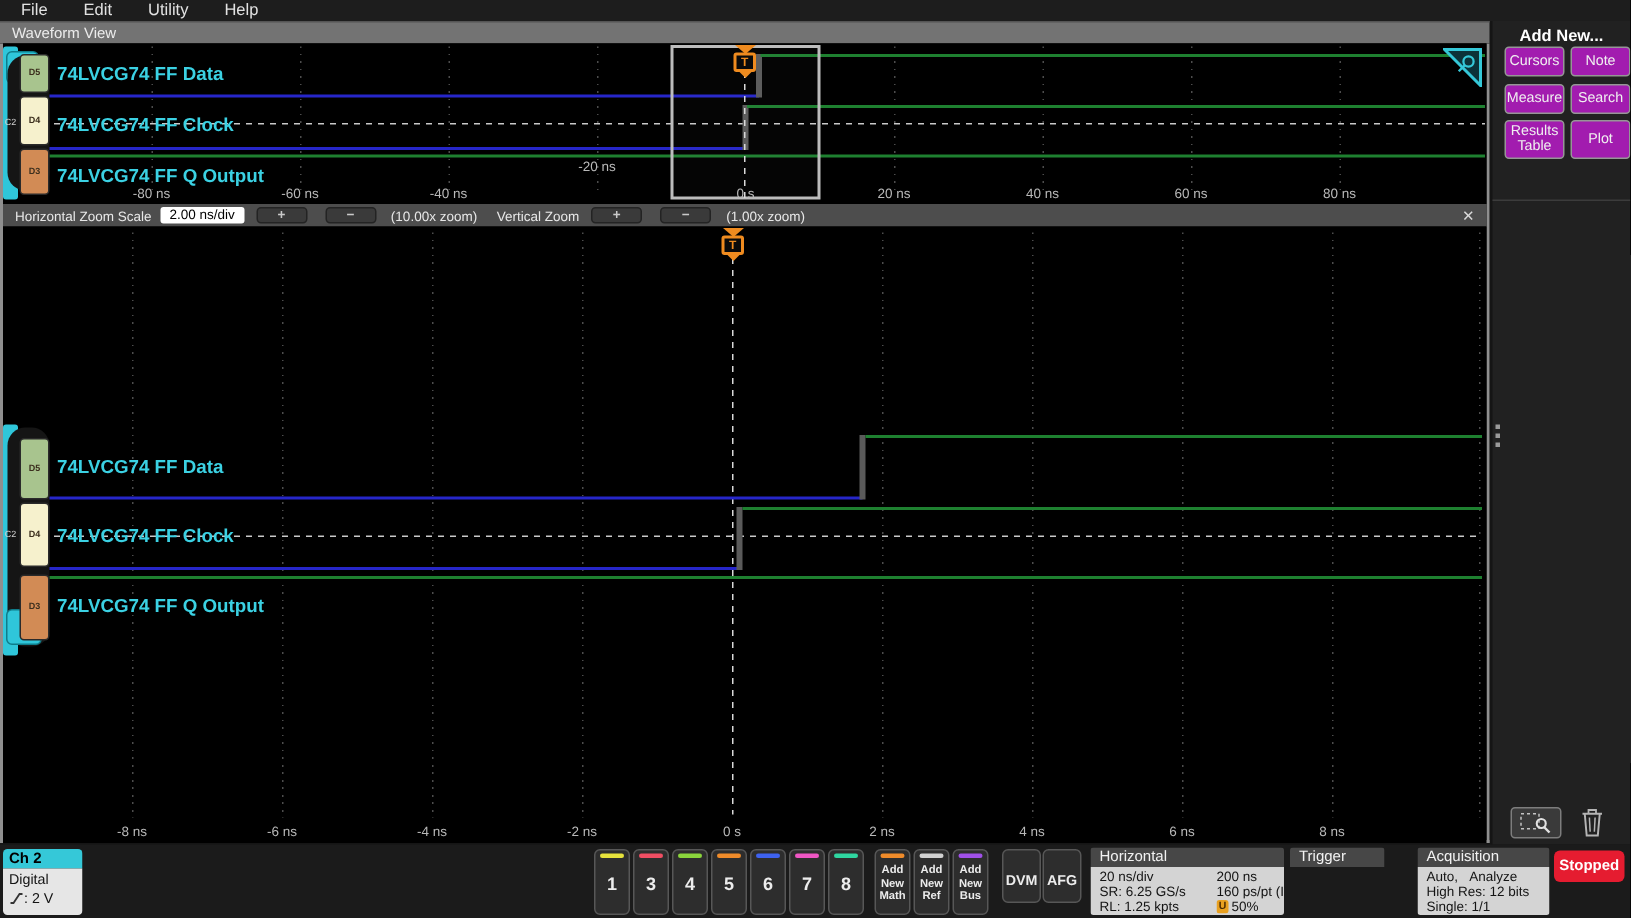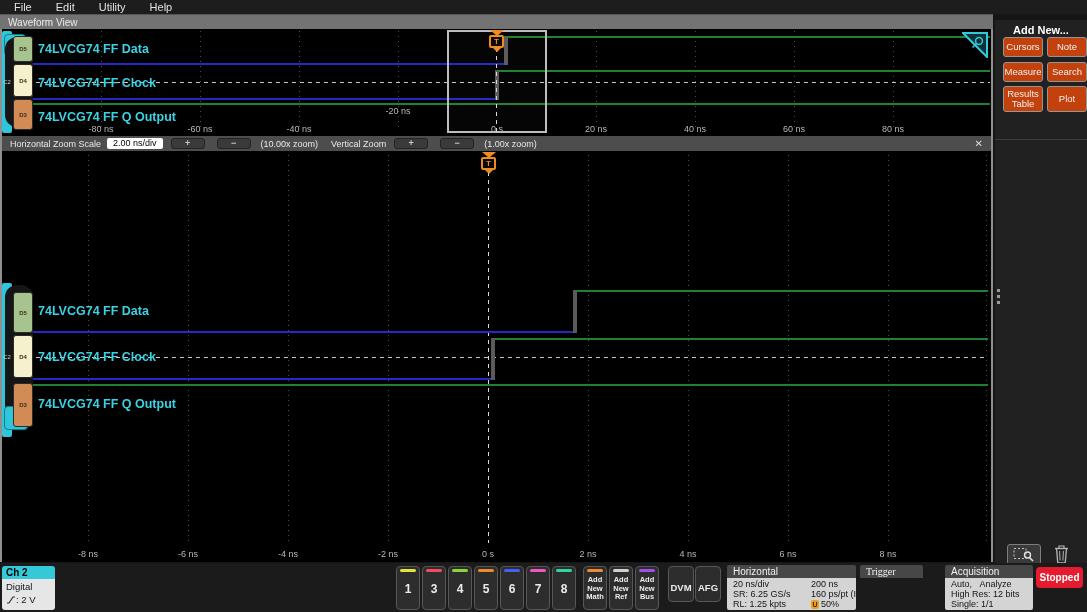--- a/index.html
+++ b/index.html
@@ -69,24 +69,24 @@
     font-size:6px; font-weight:bold; color:#3c2f1e; display:flex; align-items:center; justify-content:center;
   }
   .chlabel { position:absolute; font-size:12.5px; font-weight:bold; color:#3bd1e3; white-space:nowrap; }
   
   .zb-input { background:#fff; color:#000; border-radius:2px; height:11px; line-height:11px;
     padding:0 6px; margin-left:6px; font-size:9px; }
   .zb-btn { background:#3a3a3a; border:1px solid #232323; border-radius:3px; width:34px; height:11px;
     line-height:9px; text-align:center; color:#c9c9c9; font-size:9px; font-weight:bold; }
   .zb-close { margin-left:auto; margin-right:8px; color:#d9d9d9; font-size:10px; }
   
-  .rightpanel { position:absolute; left:995px; top:20px; width:92px; height:549px; background:#212121; }
+  .rightpanel { position:absolute; left:995px; top:14px; width:92px; height:549px; background:#212121; }
   .rp-title { position:absolute; top:4px; width:100%; text-align:center; font-size:11px; font-weight:bold; color:#fff; }
   .rp-btn {
-    position:absolute; width:40px; background:#c2410c; border:1px solid #969696; border-radius:3px;
+    position:absolute; width:40px; background:#a21caf; border:1px solid #969696; border-radius:3px;
     color:#f0f0f0; font-size:9.5px; line-height:1.08; display:flex; align-items:center; justify-content:center;
     text-align:center; padding:1px;
   }
   .rp-divider { position:absolute; left:0; width:100%; height:1px; background:#3c3c3c; }
   .vdots { position:absolute; display:flex; flex-direction:column; gap:3px; }
   .vdots i { width:3px; height:3px; background:#9a9a9a; display:block; }
   .iconbtn { position:absolute; background:#3a3a3a; border:1px solid #7d7d7d; border-radius:3px;
     display:flex; align-items:center; justify-content:center; }
   
   .bottombar { position:absolute; left:0; top:563px; width:1087px; height:49px; background:#1b1b1b; }
@@ -375,21 +375,21 @@
         <span class="hrow2" style="top:1px;">200 ns</span>
         <span class="hrow" style="top:11px;">SR: 6.25 GS/s</span>
         <span class="hrow2" style="top:11px; max-width:45px;">160 ps/pt (IT)</span>
         <span class="hrow" style="top:21px;">RL: 1.25 kpts</span>
         <span class="hrow2" style="top:21px;">
           <span class="uicon">U</span><span>50%</span>
         </span>
       </div>
     </div>
 
-    <div class="infopanel" style="left:860px; width:63px;font-family:Liberation Serif, serif;">
+    <div class="infopanel" style="left:860px; width:63px;">
       <div class="hd">Trigger</div>
       <div class="bd" style="padding:3px 0 0 5px;margin-top:47px;">
         <span class="srcbadge">D4</span>
         <svg width="12" height="10" style="vertical-align:-1px; margin-left:3px;">
           <polyline points="1,9 4,9 8,1.5 11,1.5" fill="none" stroke="#222" stroke-width="1.2"></polyline>
         </svg>
         <span style="font-size:10px; margin-left:2px;">2 V</span>
       </div>
     </div>
 

